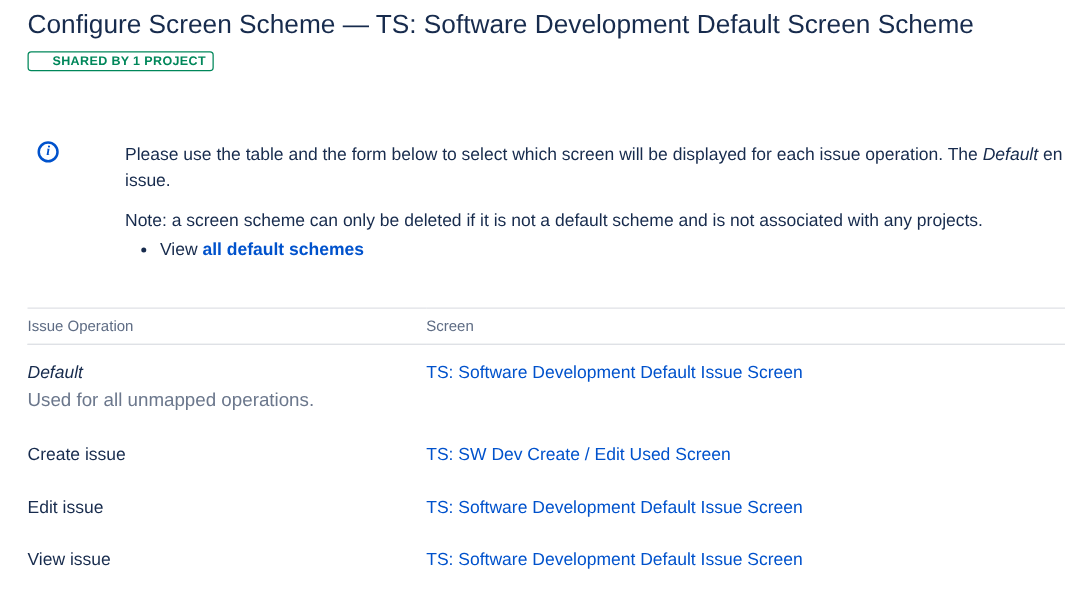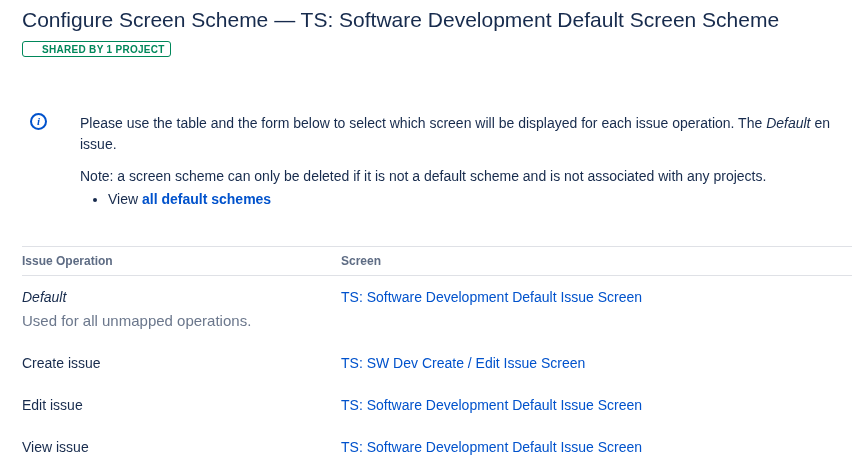--- a/index.html
+++ b/index.html
@@ -48,21 +48,21 @@
     border-radius: 50%;
     color: #0052CC;
     font-weight: bold;
     font-size: 11px;
     line-height: 13px;
     text-align: center;
     font-family: "Liberation Serif", "DejaVu Serif", serif;
     font-style: italic;
   }
   .info-text {
-    margin-left: 33px;
+    margin-left: 53px;
     font-size: 14px;
     line-height: 21px;
     color: #172B4D;
   }
   .info-text .para { margin-bottom: 11px; }
   .nowrap { white-space: nowrap; }
   .info-text em { font-style: italic; }
   a.link {
     color: #0052CC;
     text-decoration: none;
@@ -74,21 +74,21 @@
   ul.info-list a { font-weight: bold; }
 
   table.scheme-table {
     margin-top: 36px;
     border-collapse: collapse;
     width: 1378px;
   }
   table.scheme-table thead th {
     text-align: left;
     font-size: 12px;
-    font-weight: bold;
+    font-weight: normal;
     color: #5E6C84;
     padding: 7px 0 7px 0;
     border-top: 1px solid #dfe1e6;
     border-bottom: 1px solid #dfe1e6;
   }
   table.scheme-table th.col-operation,
   table.scheme-table td.col-operation { width: 319px; }
   table.scheme-table tbody td {
     vertical-align: top;
     padding: 13px 0 13px 0;
@@ -143,21 +143,21 @@
         </td>
         <td class="col-screen">
           <a class="link">TS: Software Development Default Issue Screen</a>
         </td>
       </tr>
       <tr>
         <td class="col-operation">
           <div class="op-name">Create issue</div>
         </td>
         <td class="col-screen">
-          <a class="link">TS: SW Dev Create / Edit Issue Screen</a>
+          <a class="link">TS: SW Dev Create / Edit Used Screen</a>
         </td>
       </tr>
       <tr>
         <td class="col-operation">
           <div class="op-name">Edit issue</div>
         </td>
         <td class="col-screen">
           <a class="link">TS: Software Development Default Issue Screen</a>
         </td>
       </tr>

